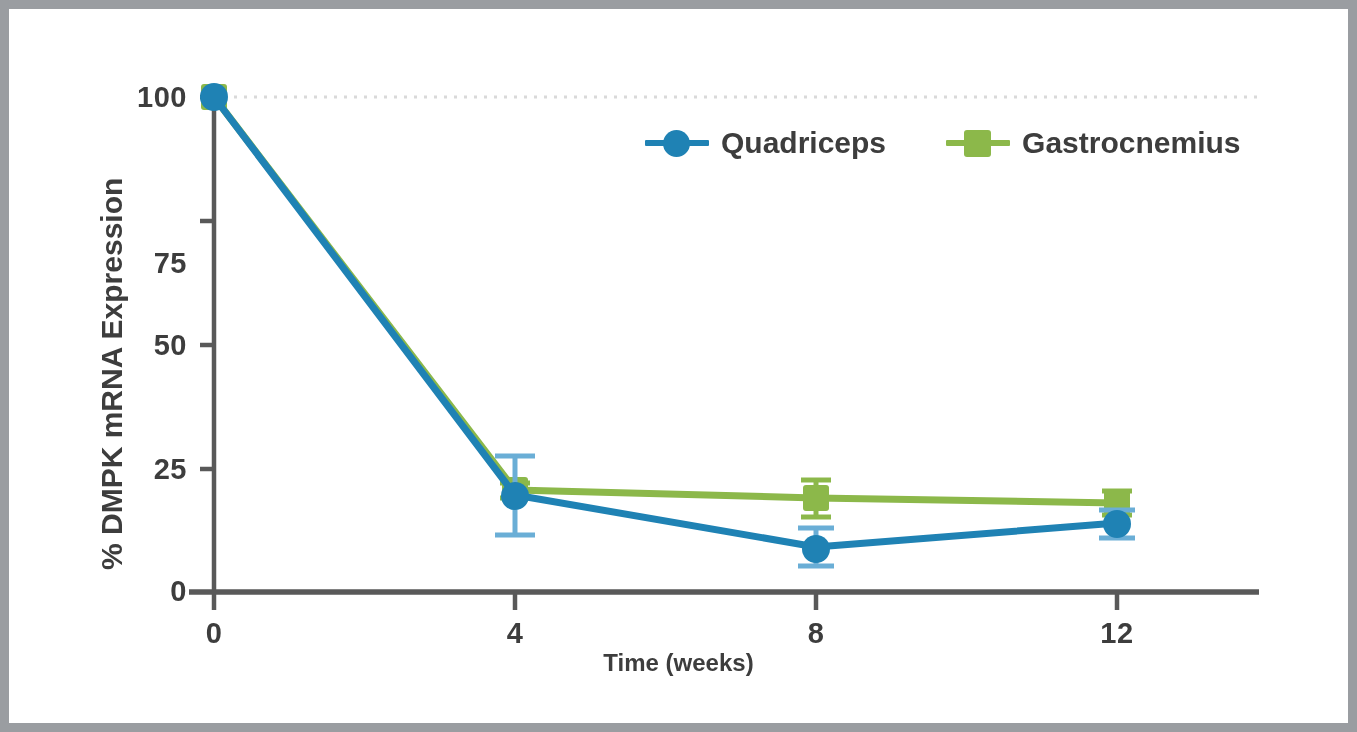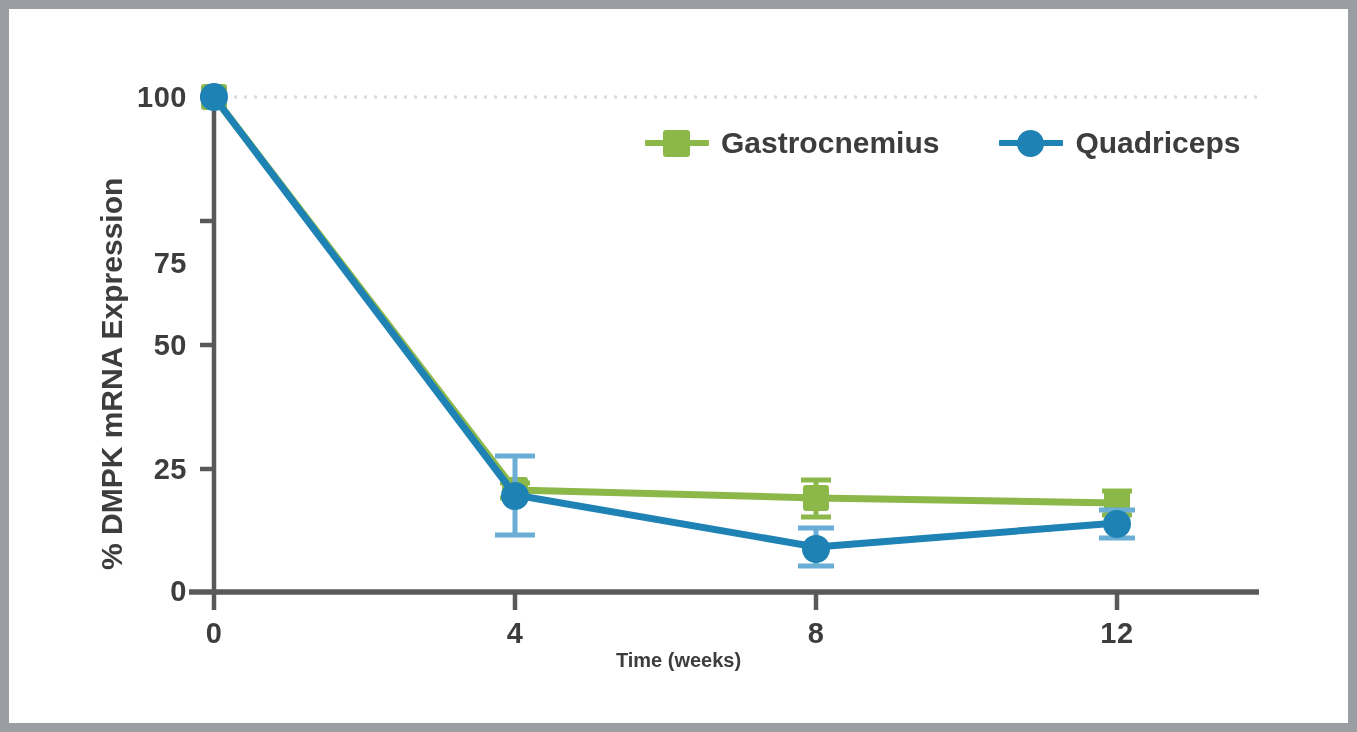--- a/index.html
+++ b/index.html
@@ -67,21 +67,21 @@
     font-weight: bold;
     color: #3d3d3d;
     white-space: nowrap;
     transform-origin: 0 0;
     transform: rotate(-90deg);
     left: 86px;
     top: 561px;
   }
   #x-axis-title {
     position: absolute;
-    font-size: 20px;
+    font-size: 24px;
     font-weight: bold;
     color: #3d3d3d;
     white-space: nowrap;
     left: 0;
     width: 1339px;
     text-align: center;
     top: 640px;
   }
 
   
@@ -216,30 +216,30 @@
 
     <div class="tick-label-x" style="left:165px; top:608px; width:80px;">0</div>
     <div class="tick-label-x" style="left:466px; top:608px; width:80px;">4</div>
     <div class="tick-label-x" style="left:767px; top:608px; width:80px;">8</div>
     <div class="tick-label-x" style="left:1068px; top:608px; width:80px;">12</div>
 
     <div id="y-axis-title">% DMPK mRNA Expression</div>
     <div id="x-axis-title">Time (weeks)</div>
 
     <div id="legend">
+      <div class="legend-entry">
+        <span class="legend-swatch">
+          <span class="swatch-line" style="background:#1f82b4;"></span>
+          <span class="swatch-marker circle" style="background:#1f82b4;"></span>
+        </span>
+        <span class="legend-label">Quadriceps</span>
+      </div>
       <div class="legend-entry">
         <span class="legend-swatch">
           <span class="swatch-line" style="background:#8cb84a;"></span>
           <span class="swatch-marker square" style="background:#8cb84a;"></span>
         </span>
         <span class="legend-label">Gastrocnemius</span>
       </div>
-      <div class="legend-entry">
-        <span class="legend-swatch">
-          <span class="swatch-line" style="background:#1f82b4;"></span>
-          <span class="swatch-marker circle" style="background:#1f82b4;"></span>
-        </span>
-        <span class="legend-label">Quadriceps</span>
-      </div>
     </div>
 
   </div>
 </div>
 
 </body></html>

